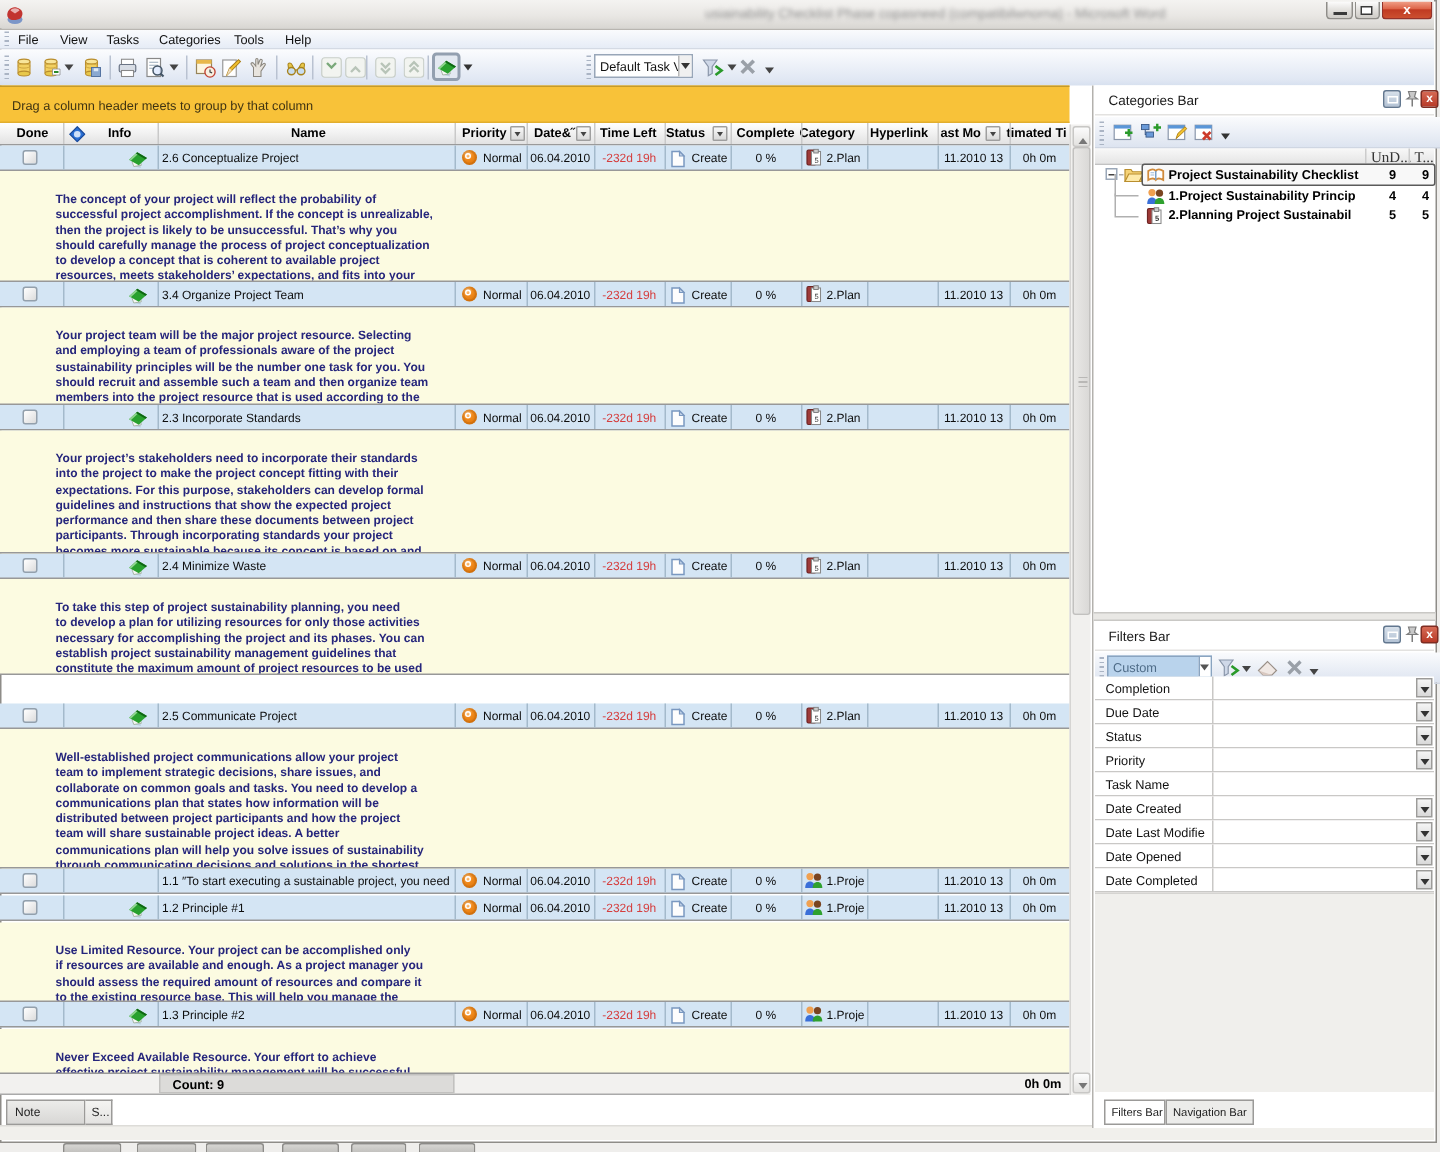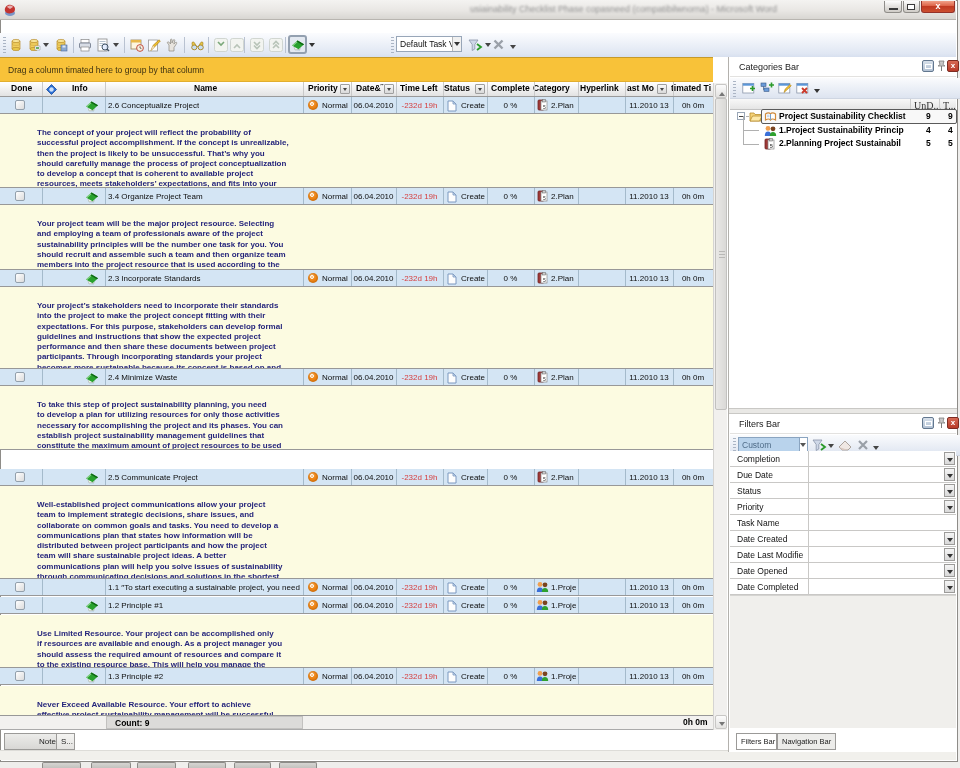--- a/index.html
+++ b/index.html
@@ -38,21 +38,21 @@
 .desc p{position:absolute;left:37px;top:2px;font-size:8px;font-weight:bold;color:#26267c;line-height:10.3px;white-space:nowrap;margin-top:12px;}
 #tfoot{position:absolute;left:0;top:716px;width:713px;height:14px;background:#f2f1ef;border-bottom:1px solid #aaa;}
 #countbox{position:absolute;left:106px;top:0px;width:197px;height:13px;background:#dcdbd9;border:1px solid #c2c1bf;}
 #tfoot b{font-size:8.5px;color:#000;}
 
 #vsb{position:absolute;left:713px;top:83px;width:14px;height:647px;background:#f1f0ee;border-left:1px solid #d5d4d2;}
 .sbtn{position:absolute;left:1px;width:12px;height:14px;background:linear-gradient(#fcfcfc,#e3e2e0);border:1px solid #c8c7c5;border-radius:2px;}
 #vthumb{position:absolute;left:1px;top:15px;width:12px;height:312px;background:linear-gradient(90deg,#e9e8e6,#dad9d7);border:1px solid #c2c1bf;border-radius:2px;}
 .arr{position:absolute;left:3px;border:3px solid transparent;}
 
-#tabnote{position:absolute;left:4px;top:733px;width:53px;height:17px;background:linear-gradient(#ececea,#d8d7d5);border:1px solid #9b9a98;font-size:8px;color:#222;padding:3px 0 0 5px;text-align:right;}
+#tabnote{position:absolute;left:4px;top:733px;width:53px;height:17px;background:linear-gradient(#ececea,#d8d7d5);border:1px solid #9b9a98;font-size:8px;color:#222;padding:3px 0 0 5px;}
 #tabs2{position:absolute;left:57px;top:733px;width:18px;height:17px;background:linear-gradient(#f4f4f2,#e4e3e1);border:1px solid #9b9a98;border-left:none;font-size:8px;color:#222;padding:3px 0 0 4px;}
 #statusbar{position:absolute;left:0;top:750px;width:956px;height:10px;background:#f1f0ec;border-top:1px solid #dddcd8;}
 
 #rpanel{position:absolute;left:728px;top:57px;width:228px;height:695px;background:#ffffff;border-left:1px solid #b3b1ad;}
 .phead{position:absolute;left:1px;width:226px;height:20px;background:#ffffff;border-bottom:1px solid #e3e2e0;}
 .phead b{position:absolute;left:9px;top:5px;font-size:9px;font-weight:normal;color:#1a1a1a;}
 .pbtn1{position:absolute;top:3px;width:12px;height:12px;border:1px solid #62778f;border-radius:2px;background:linear-gradient(#d7e0ea,#b3c2d4);}
 .pbtn1:after{content:"";position:absolute;left:2px;top:3px;width:5px;height:3px;border:1px solid #fff;}
 .pbtnx{position:absolute;top:3px;width:12px;height:12px;border:1px solid #7e2c22;border-radius:2px;background:linear-gradient(#d66a55,#b83a28);color:#fff;font-size:8px;font-weight:bold;text-align:center;line-height:10px;}
 .ptool{position:absolute;left:1px;width:271px;height:21px;background:linear-gradient(#fafbfd,#dde4f0);border-bottom:1px solid #cfd6e2;}
@@ -85,20 +85,29 @@
       </svg>
   <span id="titleblur">usiainability Checklist Phase copasneed (compatibilwnorna) - Microsoft Word</span>
   <div class="winbtn" id="btnmin">
         <div class="abs" style="left:4px;top:7px;width:9px;height:2px;background:#3a3a3a"></div>
       </div>
   <div class="winbtn" id="btnmax">
         <div class="abs" style="left:3px;top:3px;width:8px;height:6px;border:1px solid #3a3a3a;background:#fff"></div>
       </div>
   <div class="winbtn" id="btnclose">x</div>
 </div>
+<div id="menubar">
+      <span class="grip" style="left:3px;top:1px;height:11px"></span>
+  <span class="mi" style="left:12px">File</span>
+      <span class="mi" style="left:40px">View</span>
+      <span class="mi" style="left:71px">Tasks</span>
+      <span class="mi" style="left:106px">Categories</span>
+      <span class="mi" style="left:156px">Tools</span>
+      <span class="mi" style="left:190px">Help</span>
+</div>
 <div id="toolbar">
       <span class="grip" style="left:3px"></span>
       <svg class="ticon" style="left:9px" width="14" height="14" viewBox="0 0 14 14">
         <path d="M3,3 L11,3 L11,11 L3,11 Z" fill="#f2d060"></path>
         <ellipse cx="7" cy="3" rx="4" ry="1.6" fill="#f8e59a" stroke="#b98e2e" stroke-width="0.7"></ellipse>
         <path d="M3,3 L3,11 M11,3 L11,11" stroke="#b98e2e" stroke-width="0.7"></path>
         <ellipse cx="7" cy="11" rx="4" ry="1.6" fill="#e8c84a" stroke="#b98e2e" stroke-width="0.7"></ellipse>
         <ellipse cx="7" cy="6" rx="4" ry="1.4" fill="none" stroke="#c9a23c" stroke-width="0.6"></ellipse>
       </svg>
       <svg class="ticon" style="left:27px" width="14" height="14" viewBox="0 0 14 14">
@@ -195,21 +204,21 @@
         <path d="M1,2 L10,2 L6.8,6.5 L6.8,11 L4.2,12.5 L4.2,6.5 Z" fill="#cfd8e8" stroke="#8a96aa" stroke-width="0.8"></path>
         <path d="M9,6 L13,9 L9,12" stroke="#2a9a2a" stroke-width="1.8" fill="none"></path>
       </svg>
       <span class="abs" style="left:485px;top:10px;border:3px solid transparent;border-top:4px solid #444"></span>
       <svg class="ticon" style="left:492px" width="13" height="13" viewBox="0 0 13 13">
         <path d="M2.5,2.5 L10.5,10.5 M10.5,2.5 L2.5,10.5" stroke="#9aa0a8" stroke-width="2.4"></path>
       </svg>
       <span class="abs" style="left:510px;top:12px;border:3px solid transparent;border-top:4px solid #444"></span>
     </div>
 <div id="grouping">
-      <span>Drag a column timated here to group by that column</span>
+      <span>Drag a column header meets to group by that column</span>
     </div>
 <div id="thead">
       <b style="left:11px">Done</b>
       <b style="left:72px">Info</b>
       <b style="left:194px">Name</b>
       <b style="left:308px">Priority</b>
       <span class="hdd" style="left:340px"></span>
       <b style="left:356px">Date&amp;˝</b>
       <span class="hdd" style="left:384px"></span>
       <b style="left:400px">Time Left</b>

